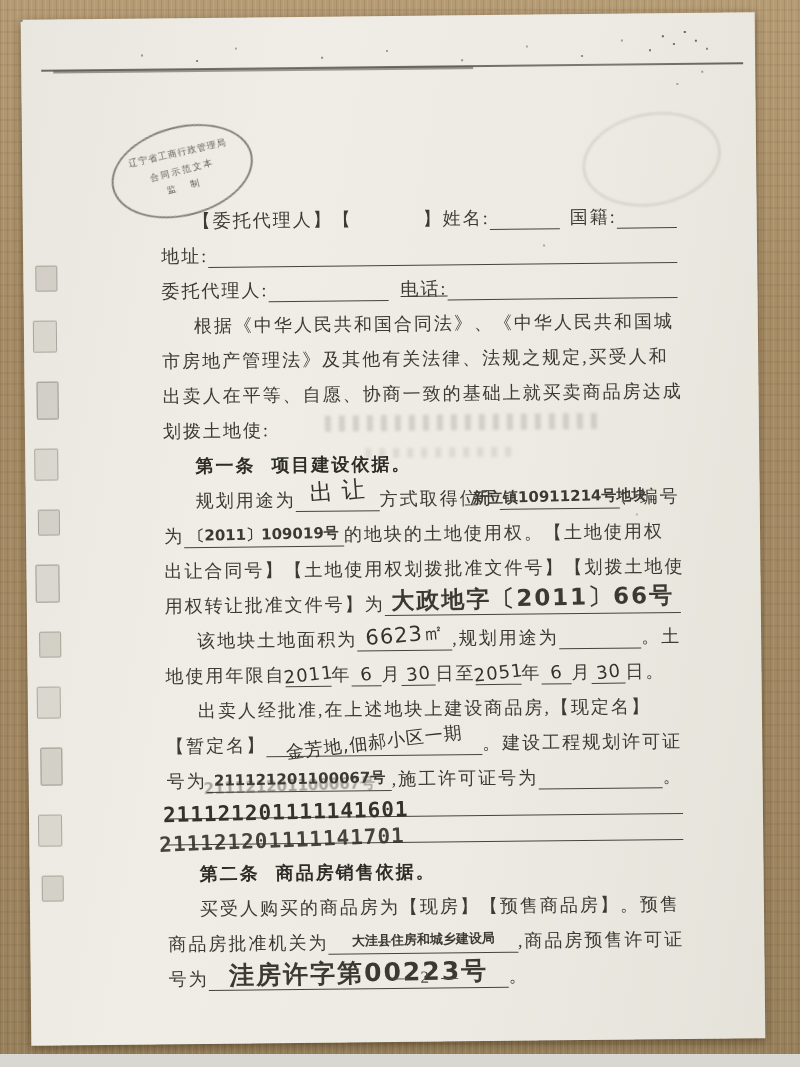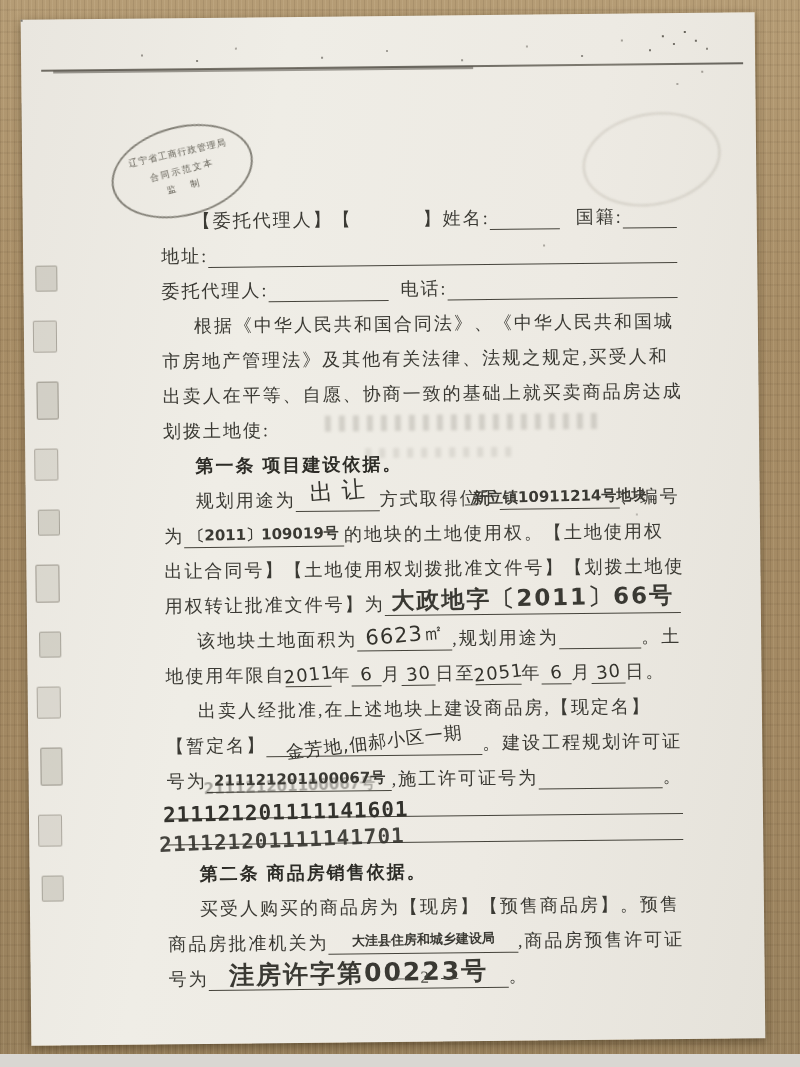--- a/index.html
+++ b/index.html
@@ -45,21 +45,21 @@
   .seal-ghost{position:absolute;left:560px;top:100px;width:135px;height:88px;border:2px solid rgba(140,133,120,.28);
     border-radius:50%;transform:rotate(-10deg);filter:blur(1.2px);}
   .ghost-blob{position:absolute;filter:blur(1.4px);opacity:.35;
     background:repeating-linear-gradient(90deg, rgba(92,88,78,.55) 0 6px, rgba(0,0,0,0) 6px 14px);}
   
   .content{position:absolute;left:138px;top:180px;width:516px;color:#3b3a34;}
   .line{display:flex;align-items:flex-end;height:35px;font-size:18px;letter-spacing:2px;white-space:nowrap;}
   .ind{padding-left:32px;}
   .t{display:inline-block;}
   .hd{font-weight:bold;color:#2d2c27;}
-  .hd .num{margin-right:7px;}
+  .hd .num{margin-right:16px;}
   .blank{display:inline-block;border-bottom:1.5px solid #45433b;height:25px;position:relative;text-align:center;}
   .grow{flex:1 1 auto;}
   .w46{width:46px}.w30{width:30px}.w34{width:34px}.w70{width:70px}.w84{width:84px}
   .w95{width:95px}.w120{width:120px}.w185{width:185px}.w160{width:160px}.w300{width:300px}
   .gap70{display:inline-block;width:70px;}
   .hw{position:absolute;bottom:1px;left:50%;transform:translateX(-50%) rotate(-4deg);
     font-family:"DejaVu Sans",sans-serif;color:#34332d;font-size:21px;white-space:nowrap;letter-spacing:1px;}
   .hw.lift{bottom:4px;font-size:23px;}
   .hw.sm{font-size:18px;transform:translateX(-50%) rotate(-6deg);}
   .st{position:absolute;bottom:2px;left:50%;transform:translateX(-50%) rotate(-0.6deg);
@@ -111,33 +111,33 @@
   <div class="ghost-blob" style="left:340px;top:432px;width:150px;height:10px;opacity:.22;"></div>
 
   <div class="content">
 
     <div class="line ind">
       <span class="t">【委托代理人】【</span>
       <span class="gap70"></span>
       <span class="t">】</span>
       <span class="t">姓名:</span>
       <span class="blank w70"></span>
-      <span class="t" style="margin-left:16px;">国籍:</span>
+      <span class="t" style="margin-left:10px;">国籍:</span>
       <span class="blank grow"></span>
     </div>
 
     <div class="line">
       <span class="t">地址:</span>
       <span class="blank grow"></span>
     </div>
 
     <div class="line">
       <span class="t">委托代理人:</span>
       <span class="blank w120"></span>
-      <span class="t" style="margin-left:12px;">电话:</span>
+      <span class="t" style="margin-left:12px;text-decoration:underline;">电话:</span>
       <span class="blank grow"></span>
     </div>
 
     <div class="line ind">
         <span class="t">根据《中华人民共和国合同法》、《中华人民共和国城</span>
       </div>
     <div class="line">
         <span class="t">市房地产管理法》及其他有关法律、法规之规定,买受人和</span>
       </div>
     <div class="line">

